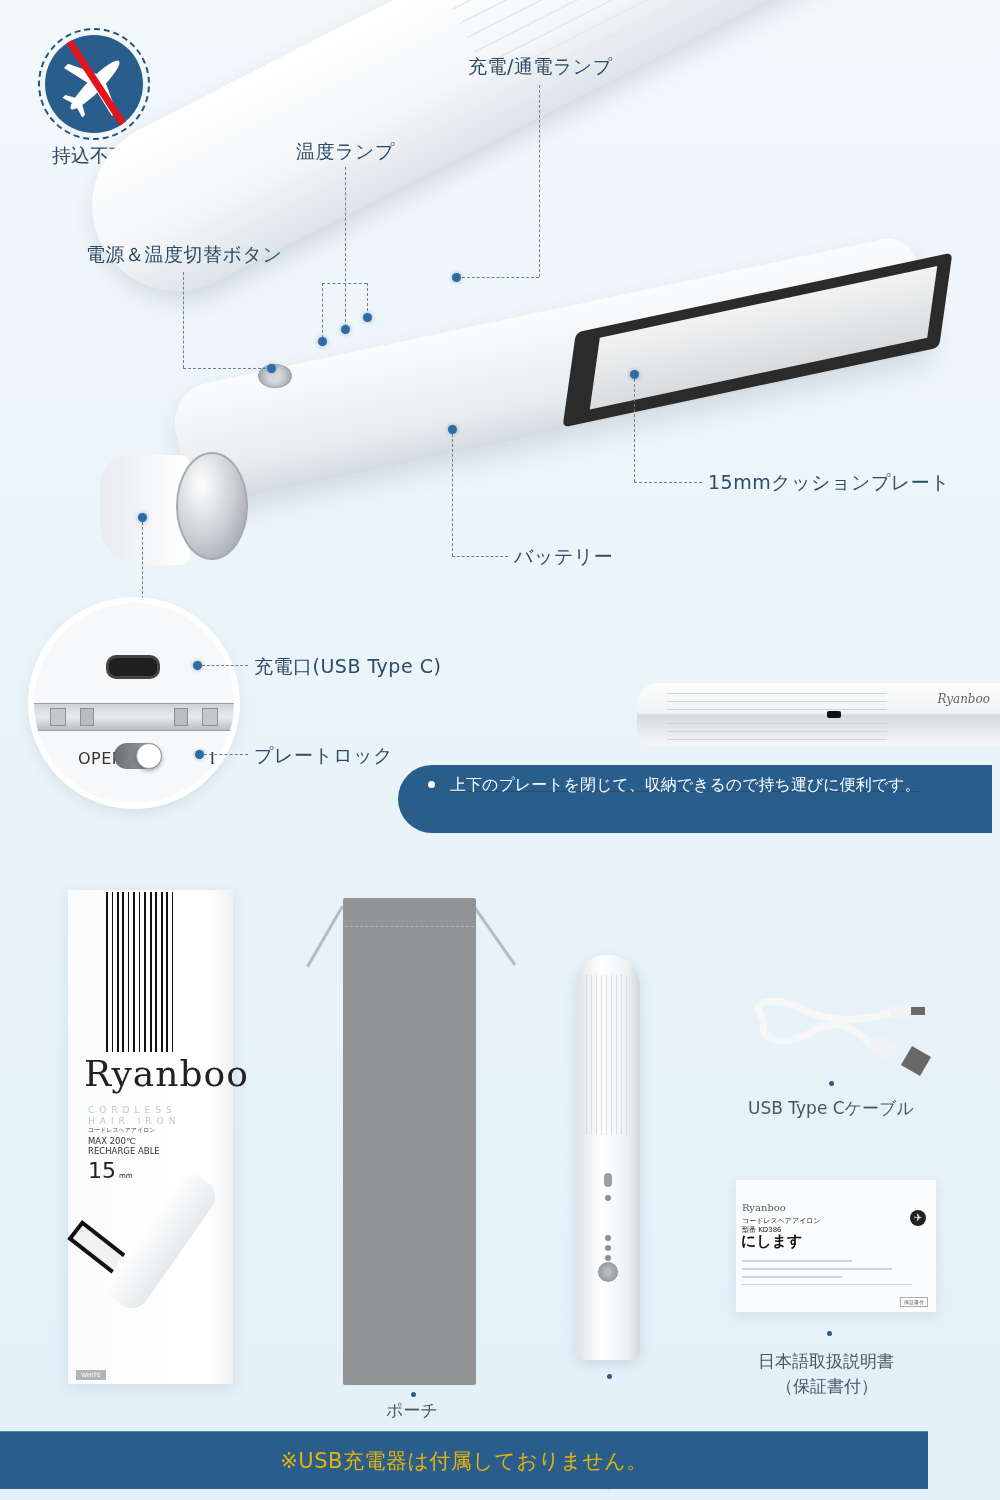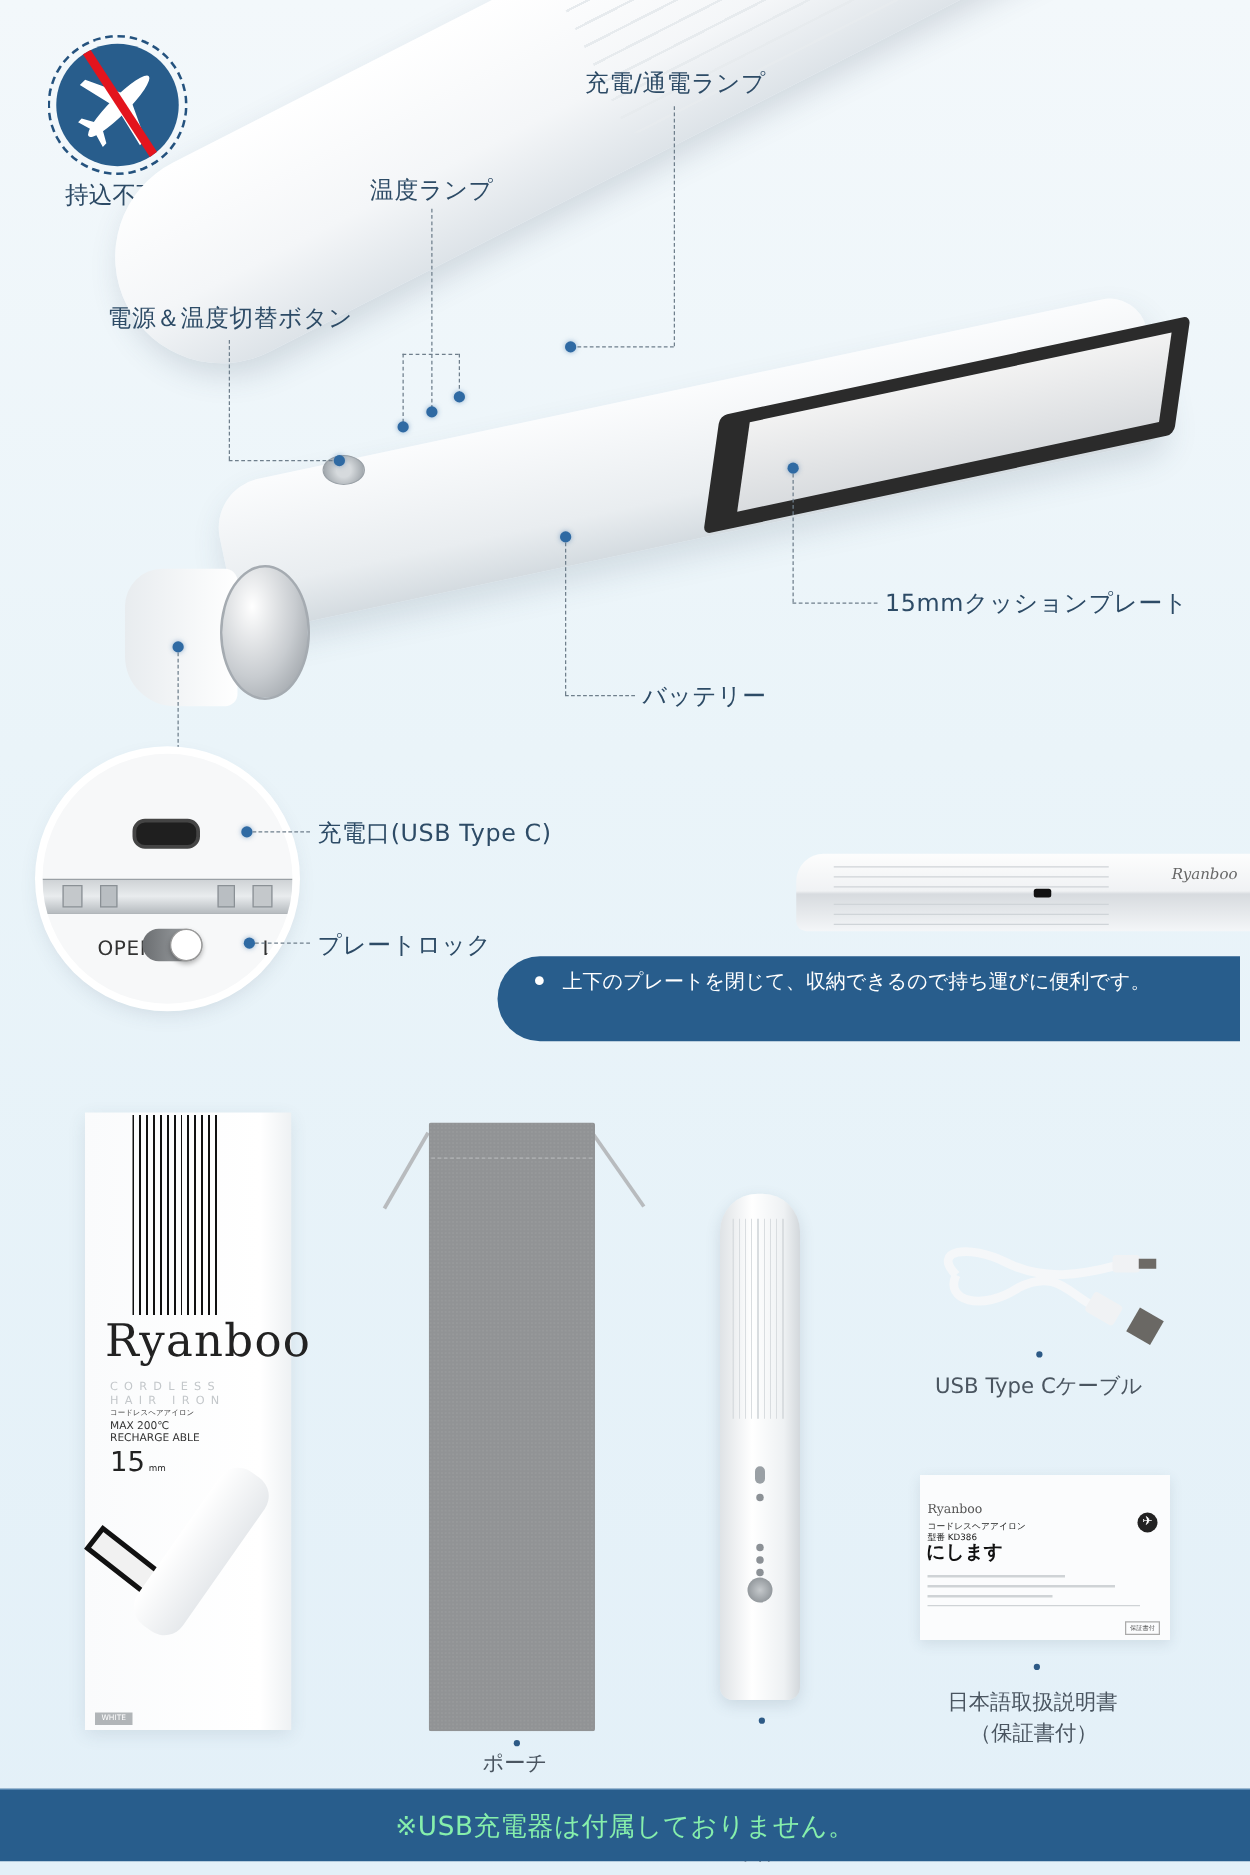--- a/index.html
+++ b/index.html
@@ -44,21 +44,21 @@
   .lock-switch { left: 80px; top: 140px; width: 48px; height: 26px; border-radius: 13px; background: linear-gradient(90deg,#6b6e71,#a9adb0); }
   .lock-knob { position: absolute; right: 0; top: 0; width: 26px; height: 26px; border-radius: 50%; background: #fff; border: 1px solid #999; box-shadow: 0 2px 4px rgba(0,0,0,.3); }
   .sw-text { position: absolute; top: 146px; font-size: 16px; color: #333; letter-spacing: 0.5px; }
 
   
   .closed-iron { left: 637px; top: 683px; width: 363px; height: 62px; background: linear-gradient(180deg,#fdfdfd 0%,#f0f2f4 48%,#d7dbdf 52%,#f4f6f8 100%); border-radius: 22px 0 0 8px; }
   .closed-iron .rib { position: absolute; left: 30px; width: 220px; height: 1px; background: #cfd4d8; }
   .brand-small { position: absolute; right: 10px; top: 9px; font-family: "DejaVu Serif", serif; font-size: 12px; color: #666; font-style: italic; }
 
   
-  .note-banner { left: 398px; top: 765px; width: 594px; height: 68px; background: #285d8c; border-radius: 34px 0 0 34px; padding: 6px 0 0 30px; }
+  .note-banner { left: 398px; top: 765px; width: 594px; height: 68px; background: #285d8c; border-radius: 34px 0 0 34px; padding: 6px 0 0 30px; text-decoration: underline; }
   .note-line { color: #fff; font-size: 16px; line-height: 27px; white-space: nowrap; display: flex; align-items: center; }
   .note-line .bullet { display: inline-block; width: 7px; height: 7px; background: #fff; border-radius: 50%; margin-right: 15px; }
 
   
   .box { left: 68px; top: 890px; width: 165px; height: 494px; background: linear-gradient(90deg,#fafbfc 0%,#ffffff 85%,#eef1f3 100%); box-shadow: 0 4px 14px rgba(60,80,100,.12); }
   .stripes { position: absolute; left: 38px; top: 2px; width: 70px; height: 160px;
     background: repeating-linear-gradient(90deg, #111 0 1.5px, transparent 1.5px 5.5px); }
   .box-brand { position: absolute; left: 16px; top: 163px; font-family: "DejaVu Serif", serif; font-size: 36px; color: #222; letter-spacing: 1px; }
   .box-sub { position: absolute; left: 20px; font-size: 9px; color: #c3c7ca; letter-spacing: 5px; }
   .box-jp { position: absolute; left: 20px; top: 236px; font-size: 6px; color: #444; }
@@ -90,21 +90,21 @@
   .m-sub { position: absolute; left: 6px; font-size: 7px; color: #222; }
   .m-title { position: absolute; left: 5px; top: 52px; font-size: 15px; font-weight: bold; color: #111; }
   .m-line { position: absolute; left: 6px; height: 2px; background: #cfd3d6; }
   .m-plane { position: absolute; right: 10px; top: 30px; width: 16px; height: 16px; border-radius: 50%; background: #222; color: #fff; font-size: 10px; text-align: center; line-height: 16px; }
   .m-tag { position: absolute; right: 8px; top: 117px; font-size: 5px; border: 1px solid #aaa; padding: 1px 3px; color: #555; }
 
   .item-label { position: absolute; font-size: 17px; color: #4a5560; text-align: center; white-space: nowrap; }
   .small-dot { position: absolute; width: 5px; height: 5px; border-radius: 50%; background: #2d5a86; }
 
   
-  .footer { left: 0; top: 1431px; width: 1000px; height: 58px; background: #285d8c; color: #86efac; font-size: 21px; text-align: center; line-height: 58px; letter-spacing: 0.5px; border-top: 1px solid #5585b0; }
+  .footer { left: 0; top: 1431px; width: 928px; height: 58px; background: #285d8c; color: #eab308; font-size: 21px; text-align: center; line-height: 58px; letter-spacing: 0.5px; border-top: 1px solid #5585b0; }
 </style>
 </head>
 <body>
 
 <div class="abs badge">
   <div class="badge-inner">
     <svg width="100" height="100" viewBox="0 0 100 100" style="position:absolute;left:0;top:0">
       <g transform="translate(50 50) rotate(45)" fill="#ffffff">
         <ellipse cx="0" cy="0" rx="7" ry="34"></ellipse>
         <path d="M-34 4 L0 -12 L34 4 L34 10 L0 2 L-34 10 Z"></path>

